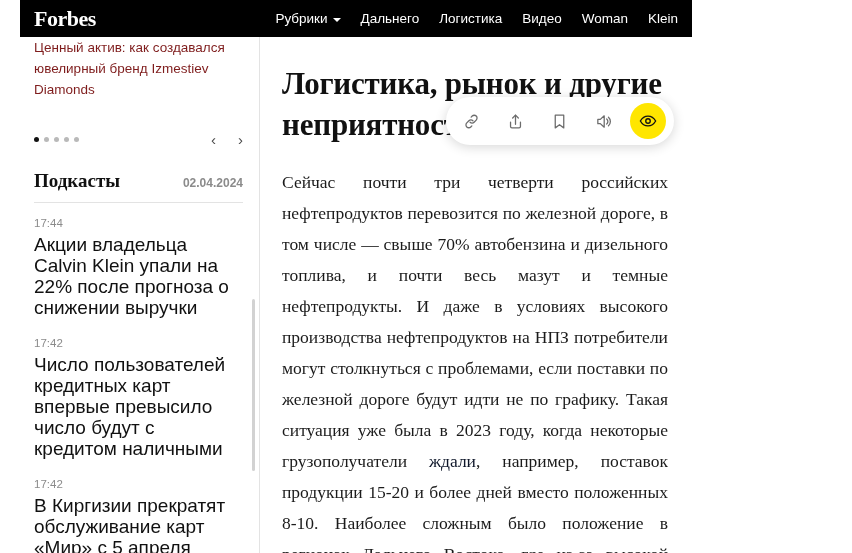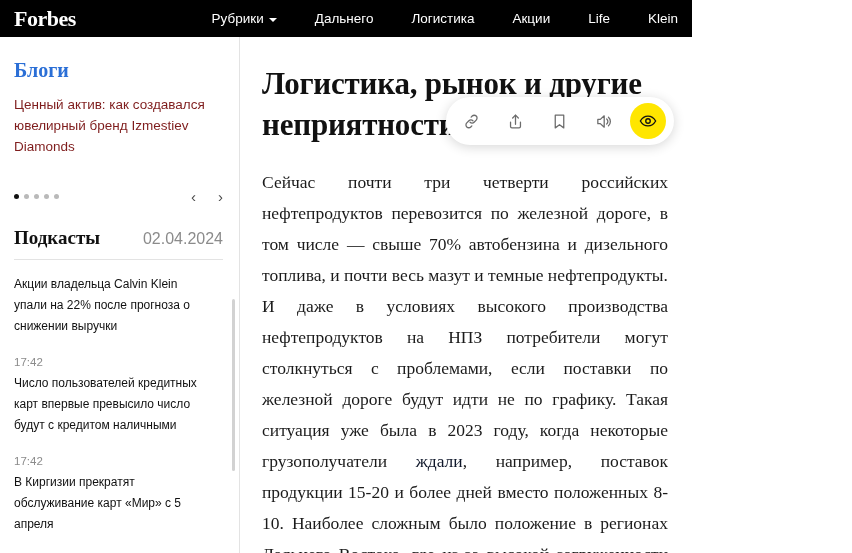--- a/index.html
+++ b/index.html
@@ -2,21 +2,21 @@
 <html lang="ru"><head>
 <meta charset="utf-8">
 <style>
   * { box-sizing: border-box; margin: 0; padding: 0; }
   html, body {
     width: 852px; height: 553px;
     overflow: hidden;
     background: #ffffff;
     font-family: "Liberation Sans", sans-serif;
   }
-  .page { position: relative; width: 692px; height: 553px; overflow: hidden; }
+  .page { position: relative; width: 692px; height: 553px; overflow: hidden; padding-left: 20px; }
 
   
   .topbar {
     height: 37px;
     background: #000000;
     display: flex;
     align-items: center;
     padding: 0 14px 0 14px;
     position: relative;
     z-index: 30;
@@ -26,21 +26,21 @@
     font-family: "Liberation Serif", serif;
     font-weight: bold;
     font-size: 22px;
     letter-spacing: -0.5px;
     line-height: 1;
   }
   .nav {
     margin-left: auto;
     display: flex;
     align-items: flex-start;
-    gap: 38px;
+    gap: 20px;
     padding-right: 0px;
   }
   .nav-item {
     color: #ffffff;
     font-size: 13.5px;
     white-space: nowrap;
     display: flex;
     align-items: center;
     gap: 5px;
     cursor: pointer;
@@ -113,32 +113,33 @@
     border-bottom: 1px solid #e3e3e3;
   }
   .news-title {
     font-family: "Liberation Serif", serif;
     font-weight: bold;
     font-size: 19px;
     color: #111111;
   }
   .news-date {
     margin-left: auto;
-    font-size: 16px;
+    font-size: 12px;
     color: #8b8b8b;
+    font-weight: bold;
   }
   .news-list { margin-top: 14px; }
   .news-item { margin-bottom: 19px; }
   .news-time {
     font-size: 11.5px;
     color: #8b8b8b;
     margin-bottom: 5px;
   }
   .news-text {
-    font-size: 12px;
+    font-size: 19px;
     line-height: 21px;
     color: #111111;
     cursor: pointer;
     max-width: 196px;
   }
   .sb-scrollbar {
     position: absolute;
     right: 4px;
     top: 262px;
     width: 3px;
@@ -223,35 +224,34 @@
         <span>Рубрики</span>
         <span class="caret"></span>
       </div>
       <div class="nav-item">
         <span>Дальнего</span>
       </div>
       <div class="nav-item">
         <span>Логистика</span>
       </div>
       <div class="nav-item">
-        <span>Акции</span>
-      </div>
-      <div class="nav-item">
-        <span>Life</span>
+        <span>Видео</span>
+      </div>
+      <div class="nav-item">
+        <span>Woman</span>
       </div>
       <div class="nav-item">
         <span>Klein</span>
       </div>
     </div>
   </div>
 
   <div class="body-wrap">
 
     <aside class="sidebar">
-      <div class="blogs-title">Блоги</div>
       <div class="blog-teaser">Ценный актив: как создавался ювелирный бренд Izmestiev Diamonds</div>
 
       <div class="carousel">
         <div class="dots">
           <span class="dot"></span>
           <span class="dot inactive"></span>
           <span class="dot inactive"></span>
           <span class="dot inactive"></span>
           <span class="dot inactive"></span>
         </div>
@@ -261,20 +261,21 @@
         </div>
       </div>
 
       <div class="news-head">
         <div class="news-title">Подкасты</div>
         <div class="news-date">02.04.2024</div>
       </div>
 
       <div class="news-list">
         <div class="news-item">
+          <div class="news-time">17:44</div>
           <div class="news-text">Акции владельца Calvin Klein упали на 22% после прогноза о снижении выручки</div>
         </div>
         <div class="news-item">
           <div class="news-time">17:42</div>
           <div class="news-text">Число пользователей кредитных карт впервые превысило число будут с кредитом наличными</div>
         </div>
         <div class="news-item">
           <div class="news-time">17:42</div>
           <div class="news-text">В Киргизии прекратят обслуживание карт «Мир» с 5 апреля</div>
         </div>

